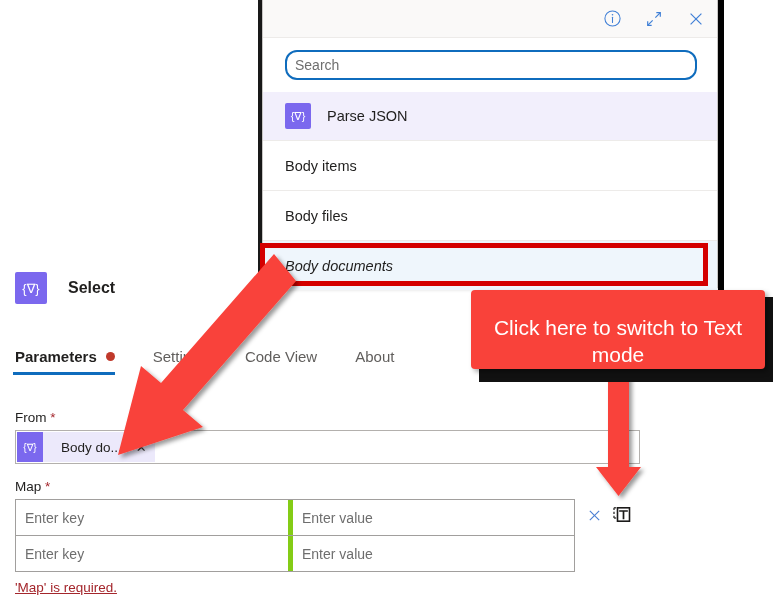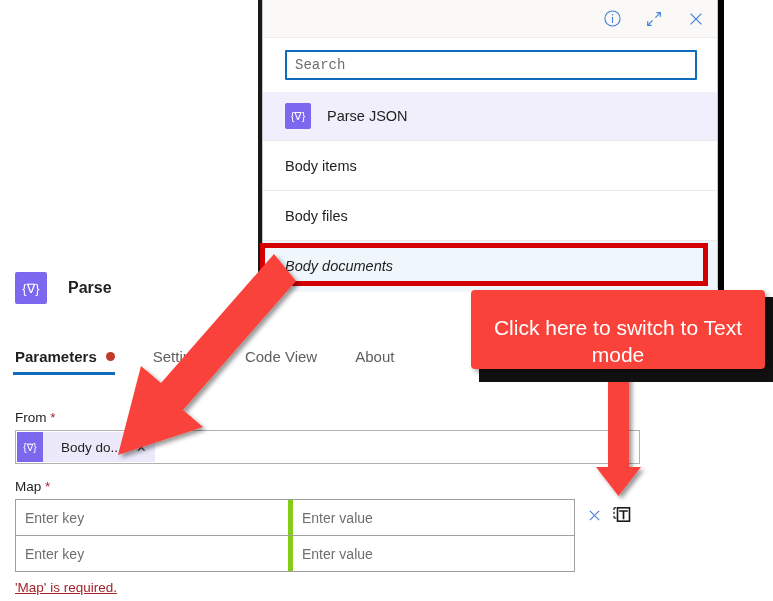--- a/index.html
+++ b/index.html
@@ -74,23 +74,23 @@
   }
   .picker-search-wrap {
     padding: 12px 20px 12px 22px;
     background: #ffffff;
   }
   .picker-search {
     width: 100%;
     box-sizing: border-box;
     height: 30px;
     border: 2px solid #0f6cbd;
-    border-radius: 1px;
+    border-radius: 12px;
     padding: 0 8px;
-    font-family: Liberation Mono, monospace;
+    font-family: Liberation Sans, sans-serif;
     font-size: 14px;
     color: #201f1e;
     background: #ffffff;
     outline: none;
   }
   .picker-search::placeholder { color: #6e6e6e; }
 
   .picker-group {
     display: flex;
     align-items: center;
@@ -410,21 +410,21 @@
     <div class="picker-item">Body items</div>
     <div class="picker-item">Body files</div>
     <div class="picker-item selected">Body documents</div>
 
   </div>
 
   <div class="hl-rect"></div>
 
   <div class="select-header">
     <div class="tile-icon">{∇}</div>
-    <div class="select-title">Parse</div>
+    <div class="select-title">Select</div>
   </div>
 
   <div class="tabs">
     <div class="tab active">
       <span>Parameters</span>
       <span class="req-dot"></span>
     </div>
     <div class="tab">
       <span>Settings</span>
     </div>

